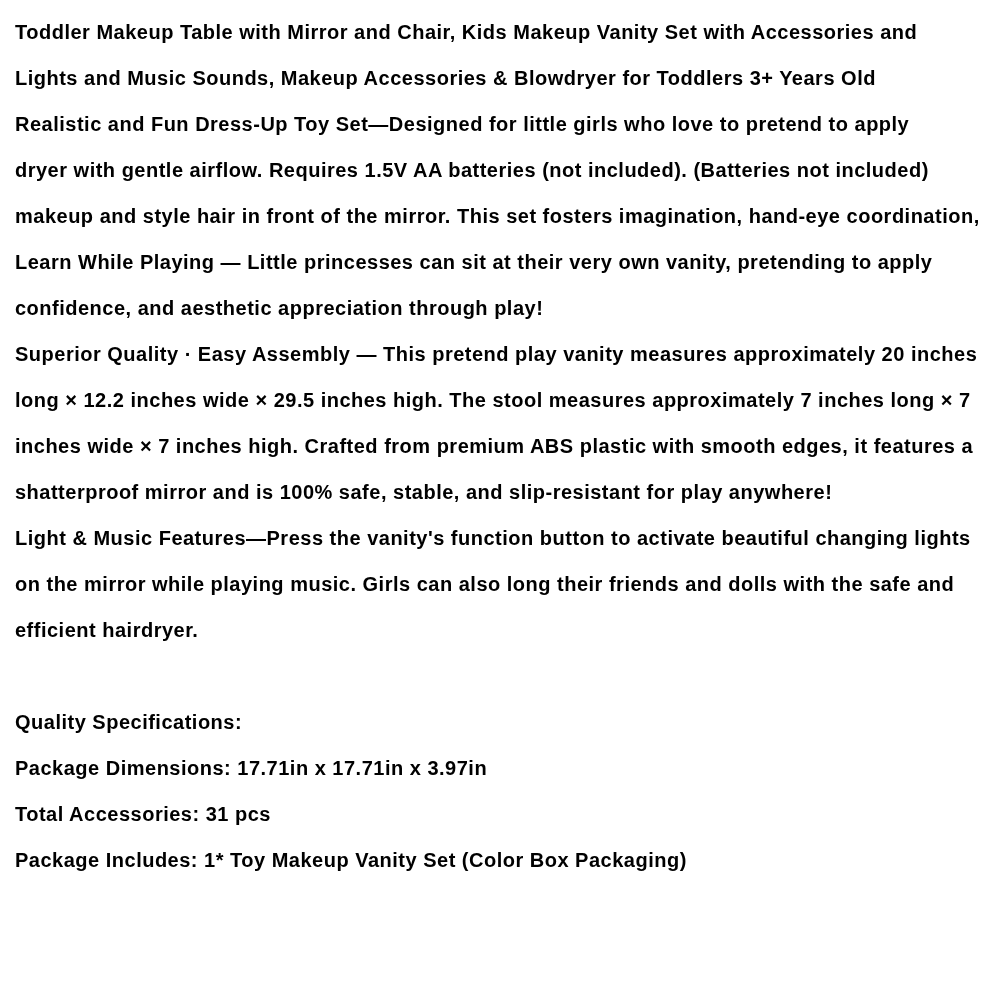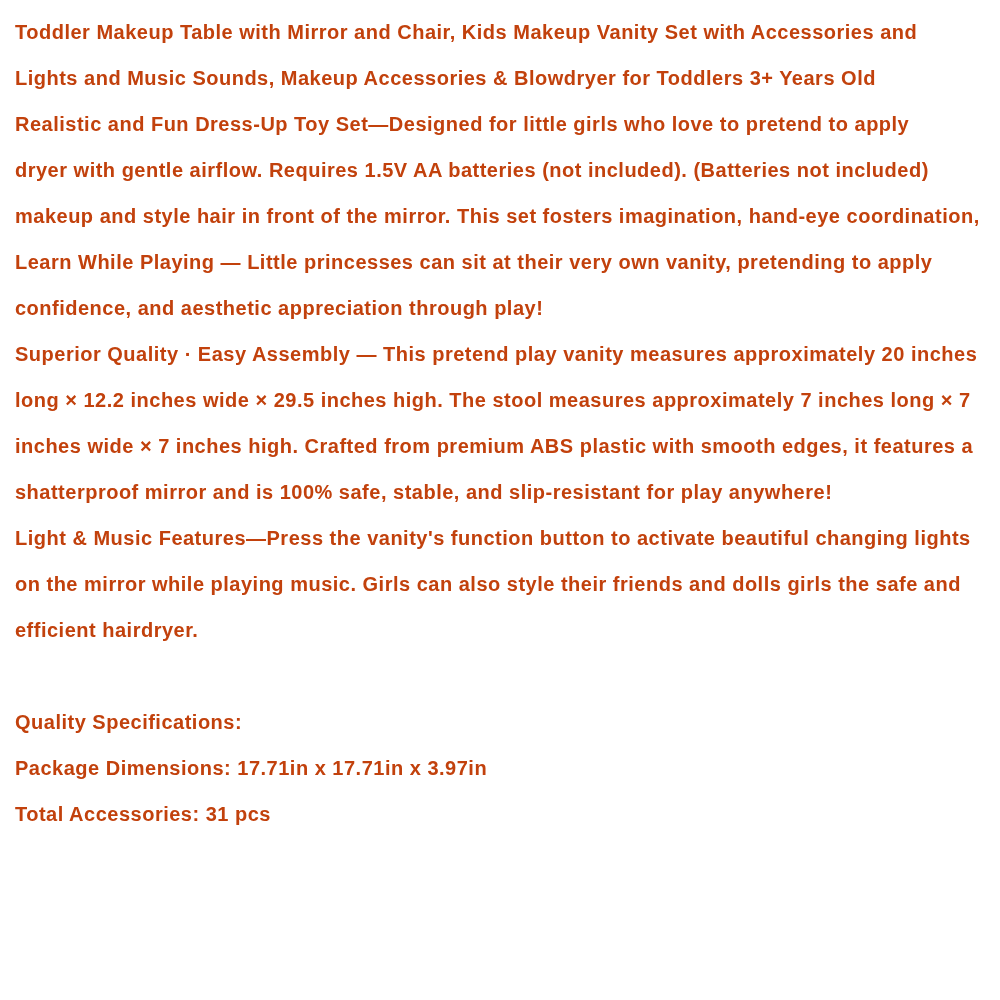--- a/index.html
+++ b/index.html
@@ -15,21 +15,21 @@
   .doc {
     box-sizing: border-box;
     width: 1000px;
     height: 1000px;
     padding: 9px 10px 0 15px;
     font-family: "Liberation Sans", "DejaVu Sans", sans-serif;
     font-weight: bold;
     font-size: 20px;
     line-height: 46px;
     letter-spacing: 0.5px;
-    color: #c2410c;
+    color: #000000;
   }
   .line {
     margin: 0;
     padding: 0;
     white-space: pre;
   }
   .blank-line {
     height: 46px;
   }
 </style>
@@ -42,21 +42,22 @@
   <p class="line">Realistic and Fun Dress-Up Toy Set—Designed for little girls who love to pretend to apply</p>
   <p class="line">dryer with gentle airflow. Requires 1.5V AA batteries (not included). (Batteries not included)</p>
   <p class="line">makeup and style hair in front of the mirror. This set fosters imagination, hand-eye coordination,</p>
   <p class="line">Learn While Playing — Little princesses can sit at their very own vanity, pretending to apply</p>
   <p class="line">confidence, and aesthetic appreciation through play!</p>
   <p class="line">Superior Quality · Easy Assembly — This pretend play vanity measures approximately 20 inches</p>
   <p class="line">long × 12.2 inches wide × 29.5 inches high. The stool measures approximately 7 inches long × 7</p>
   <p class="line">inches wide × 7 inches high. Crafted from premium ABS plastic with smooth edges, it features a</p>
   <p class="line">shatterproof mirror and is 100% safe, stable, and slip-resistant for play anywhere!</p>
   <p class="line">Light &amp; Music Features—Press the vanity's function button to activate beautiful changing lights</p>
-  <p class="line">on the mirror while playing music. Girls can also style their friends and dolls girls the safe and</p>
+  <p class="line">on the mirror while playing music. Girls can also long their friends and dolls with the safe and</p>
   <p class="line">efficient hairdryer.</p>
 
   <div class="blank-line"></div>
 
   <p class="line">Quality Specifications:</p>
   <p class="line">Package Dimensions: 17.71in x 17.71in x 3.97in</p>
   <p class="line">Total Accessories: 31 pcs</p>
+  <p class="line">Package Includes: 1* Toy Makeup Vanity Set (Color Box Packaging)</p>
 </div>
 
 </body></html>

